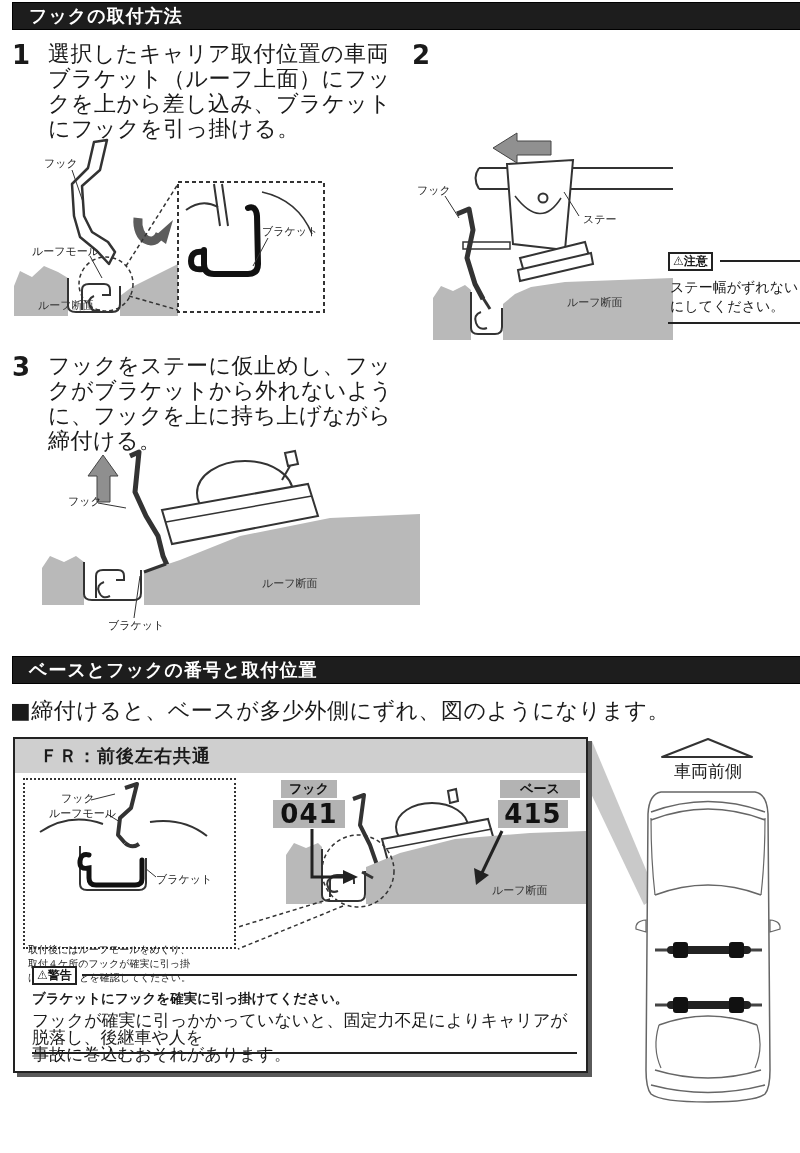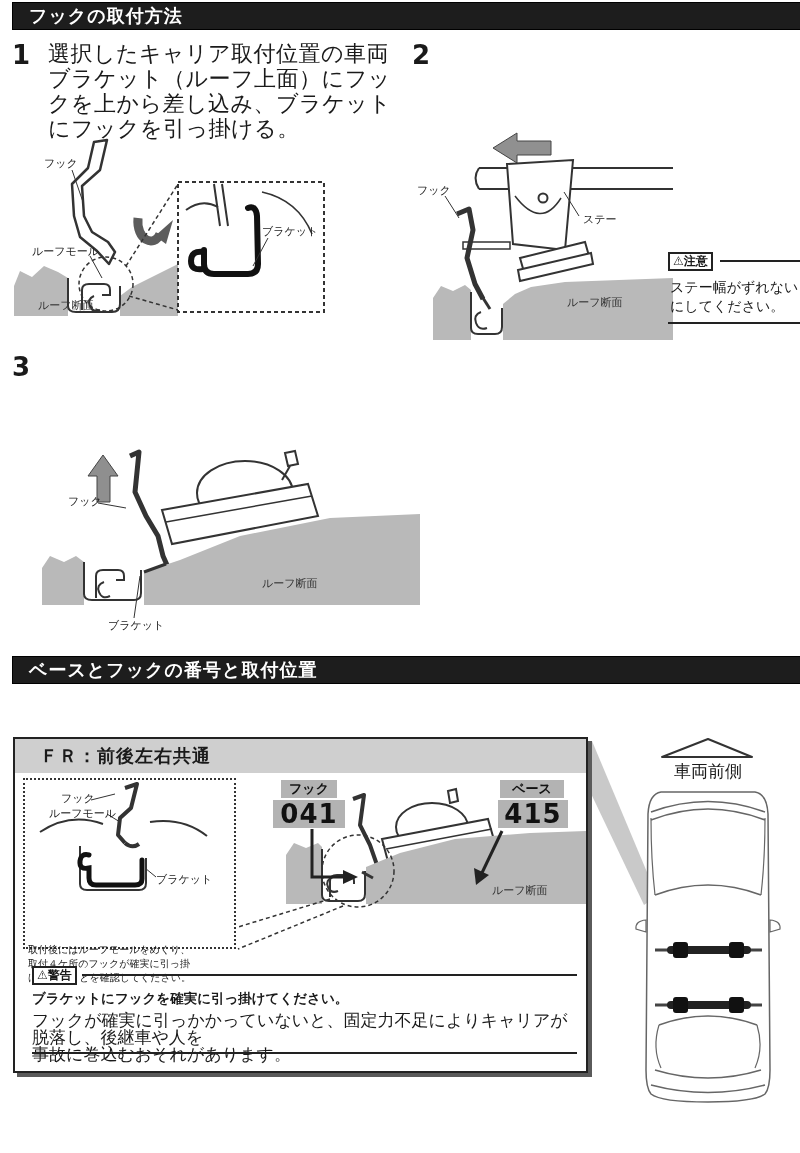--- a/index.html
+++ b/index.html
@@ -108,20 +108,24 @@
 
   <div class="abs" style="left:668px;top:252px;width:164px;height:74px;">
     <span class="warnbox-label abs" style="left:0;top:0;"><span class="warn-icon">⚠</span><span>注意</span></span>
     <div class="abs rule" style="left:52px;top:8px;width:112px;"></div>
     <div class="abs caution-text" style="left:2px;top:26px;width:162px;">ステー幅がずれないよう
 にしてください。</div>
     <div class="abs rule" style="left:0;top:70px;width:164px;"></div>
   </div>
 
   <div class="abs step-num" style="left:12px;top:352px;">3</div>
+  <div class="abs step-text" style="left:48px;top:353px;width:370px;">フックをステーに仮止めし、フッ
+クがブラケットから外れないよう
+に、フックを上に持ち上げながら
+締付ける。</div>
 
   <div class="abs" style="left:40px;top:448px;width:380px;height:202px;">
     <svg width="380" height="202" viewBox="0 0 380 202">
       <polygon points="63,7 48,28 57,28 57,54 70,54 70,28 78,28" fill="#8f8f8f" stroke="#444" stroke-width="1"></polygon>
       <ellipse cx="205" cy="45" rx="48" ry="32" fill="#fff" stroke="#333" stroke-width="2"></ellipse>
       <polygon points="122,62 268,36 278,68 132,96" fill="#fff" stroke="#333" stroke-width="2"></polygon>
       <line x1="126" y1="74" x2="272" y2="48" stroke="#333" stroke-width="1.5"></line>
       <polygon points="245,5 255,3 258,16 248,18" fill="#fff" stroke="#333" stroke-width="2"></polygon>
       <line x1="250" y1="18" x2="242" y2="32" stroke="#333" stroke-width="2"></line>
       <polyline points="90,8 99,4 95,44 106,68 118,88 123,108 127,117" fill="none" stroke="#333" stroke-width="5" stroke-linejoin="round"></polyline>
@@ -136,20 +140,21 @@
     </svg>
     <div class="abs lbl" style="left:28px;top:46px;">フック</div>
     <div class="abs lbl-dark" style="left:222px;top:128px;">ルーフ断面</div>
     <div class="abs lbl" style="left:68px;top:170px;">ブラケット</div>
   </div>
 
   <div class="abs bar" style="left:13px;top:657px;width:774px;height:26px;z-index:2;">
     <span>ベースとフックの番号と取付位置</span>
   </div>
 
+  <div class="abs lead" style="left:10px;top:696px;width:780px;">■締付けると、ベースが多少外側にずれ、図のようになります。</div>
 
   <div class="abs fr-box" style="left:13px;top:737px;width:571px;height:332px;z-index:1;">
     <div class="fr-header">ＦＲ：前後左右共通</div>
 
     <div class="abs inset-box" style="left:8px;top:39px;width:209px;height:167px;">
       <svg width="205" height="118" viewBox="0 0 205 118">
         <path d="M15,52 Q45,32 78,44" fill="none" stroke="#333" stroke-width="2"></path>
         <path d="M125,42 Q158,37 182,56" fill="none" stroke="#333" stroke-width="2"></path>
         <polyline points="100,8 112,4 106,28 95,38 93,55 100,63" fill="none" stroke="#333" stroke-width="4" stroke-linejoin="round"></polyline>
         <path d="M100,63 q7,6 14,1" fill="none" stroke="#333" stroke-width="4"></path>
@@ -186,21 +191,21 @@
         <polyline points="82,52 82,100 114,100" fill="none" stroke="#222" stroke-width="3"></polyline>
         <polygon points="113,93 128,100 113,107" fill="#222"></polygon>
         <line x1="272" y1="54" x2="250" y2="100" stroke="#222" stroke-width="3"></line>
         <polygon points="246,108 244,91 259,98" fill="#222"></polygon>
       </svg>
       <div class="abs lbl-dark" style="left:262px;top:106px;">ルーフ断面</div>
     </div>
 
     <div class="abs tag tag-word" style="left:266px;top:41px;width:56px;">フック</div>
     <div class="abs tag tag-num" style="left:258px;top:61px;width:72px;">041</div>
-    <div class="abs tag tag-word" style="left:485px;top:41px;width:64px;">ベース</div>
+    <div class="abs tag tag-word" style="left:485px;top:41px;width:80px;">ベース</div>
     <div class="abs tag tag-num" style="left:483px;top:61px;width:70px;">415</div>
 
     <div class="abs" style="left:17px;top:227px;width:545px;height:90px;">
       <span class="warnbox-label abs" style="left:0;top:0;"><span class="warn-icon">⚠</span><span>警告</span></span>
       <div class="abs rule" style="left:50px;top:8px;width:495px;"></div>
       <div class="abs warn-bold" style="left:0;top:24px;">ブラケットにフックを確実に引っ掛けてください。</div>
       <div class="abs warn-body" style="left:0;top:46px;width:545px;">フックが確実に引っかかっていないと、固定力不足によりキャリアが脱落し、後継車や人を
 事故に巻込むおそれがあります。</div>
       <div class="abs rule" style="left:0;top:86px;width:545px;"></div>
     </div>

